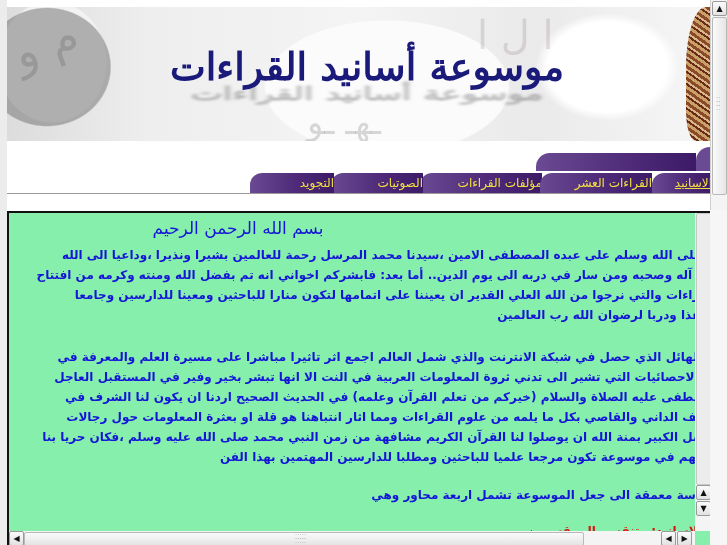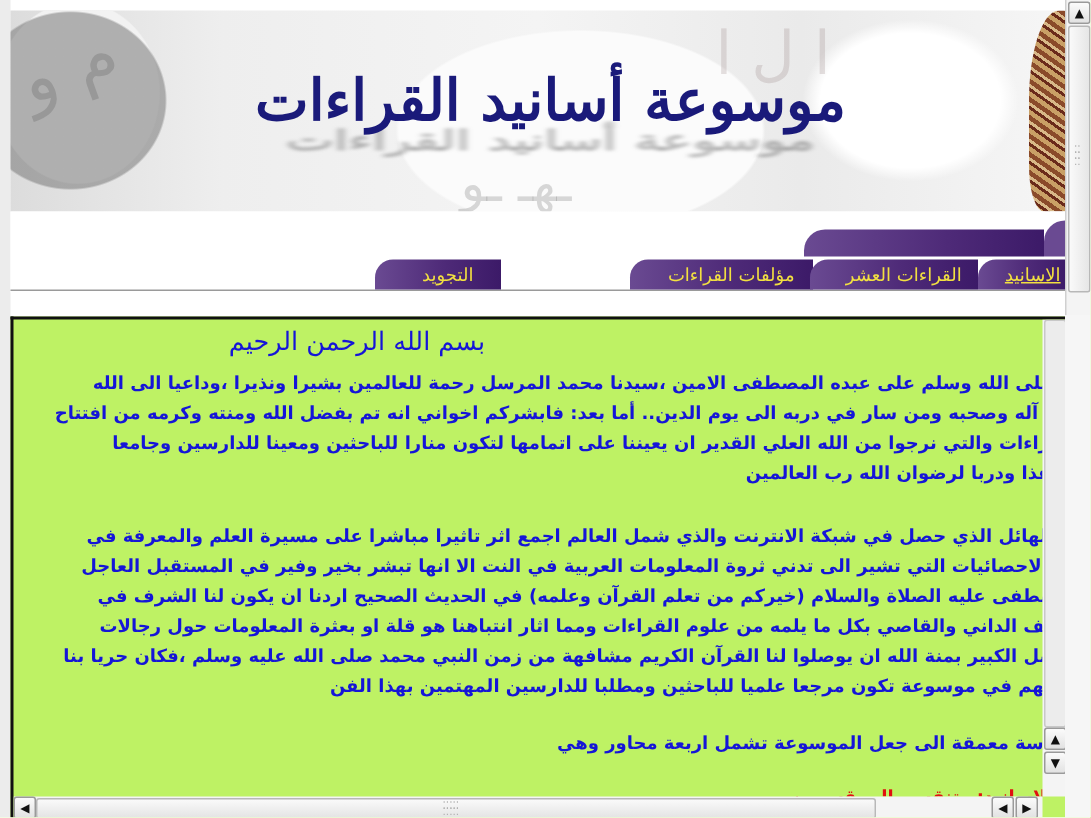--- a/index.html
+++ b/index.html
@@ -48,30 +48,30 @@
   }
   .upper-tab-short {
     position: absolute; left: 160px; top: -6px; width: 20px; height: 24px;
     background: #6a4a92; border-top-left-radius: 14px;
   }
   .tab-row { position: absolute; left: 0; top: 32px; width: 703px; height: 21px; border-bottom: 1px solid #9a9a9a; }
   .tab {
     position: absolute; top: 0; height: 20px;
     background: linear-gradient(90deg, #6a4a92 0%, #4e2a78 55%, #3c1a68 100%);
     border-top-left-radius: 12px;
-    color: #f2e040; font-size: 12px; line-height: 20px; text-align: center; direction: rtl;
+    color: #f2e040; font-size: 12px; line-height: 20px; text-align: right; direction: rtl;
     font-family: "DejaVu Sans", sans-serif; cursor: pointer; padding-left: 13px;
   }
   .tab.active { text-decoration: underline; }
 
   
   .content-frame {
     position: absolute; left: 7px; top: 211px; width: 703px; height: 334px;
     border: 2px solid #111; border-right: none; border-bottom: none;
-    background: #bef264; overflow: hidden; text-decoration: underline;
+    background: #86efac; overflow: hidden; text-decoration: underline;
   }
   .content-inner { position: absolute; left: 0; top: 0; width: 686px; height: 318px; overflow: hidden; }
   .content-text {
     position: absolute; right: -18px; top: 0; width: 740px; direction: rtl;
     font-family: "DejaVu Sans", sans-serif; font-weight: bold; font-size: 12px; color: #1515d8;
     white-space: nowrap;
   }
   .content-text .heading { text-align: center; font-size: 17px; font-weight: normal; color: #1515d8; padding-top: 5px; height: 28px; padding-right: 210px; }
   .content-text p { line-height: 20px; margin: 0; }
   .content-text .block { margin-top: 12px; }
@@ -112,20 +112,21 @@
 
   <div class="nav-area">
     <div class="upper-tabs">
       <div class="upper-tab-long"></div>
       <div class="upper-tab-short"></div>
     </div>
     <div class="tab-row">
       <div class="tab active" style="left:645px;width:60px;">الاسانيد</div>
       <div class="tab" style="left:413px;width:122px;">مؤلفات القراءات</div>
       <div class="tab" style="left:533px;width:112px;">القراءات العشر</div>
+      <div class="tab" style="left:324px;width:92px;">الصوتيات</div>
       <div class="tab" style="left:243px;width:84px;">التجويد</div>
     </div>
   </div>
 
   <div class="content-frame">
     <div class="content-inner">
       <div class="content-text">
         <div class="heading">بسم الله الرحمن الرحيم</div>
         <div class="block" style="margin-top:4px;">
           <p>وصلى الله وسلم على عبده المصطفى الامين ،سيدنا محمد المرسل رحمة للعالمين بشيرا ونذيرا ،وداعيا الى الله</p>

